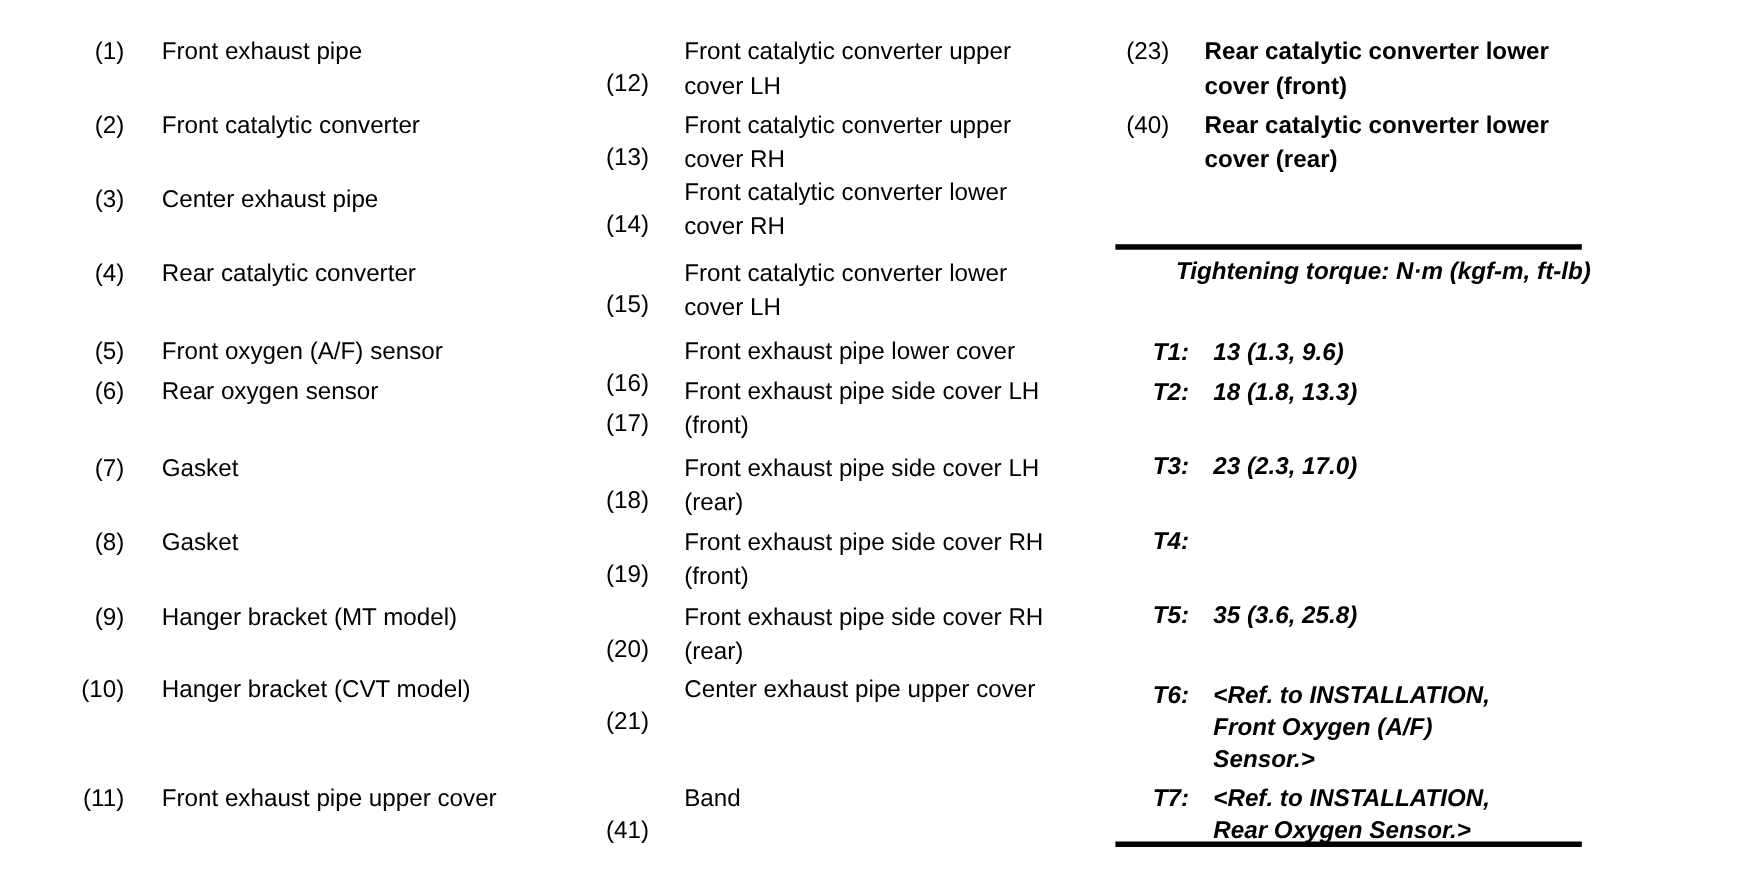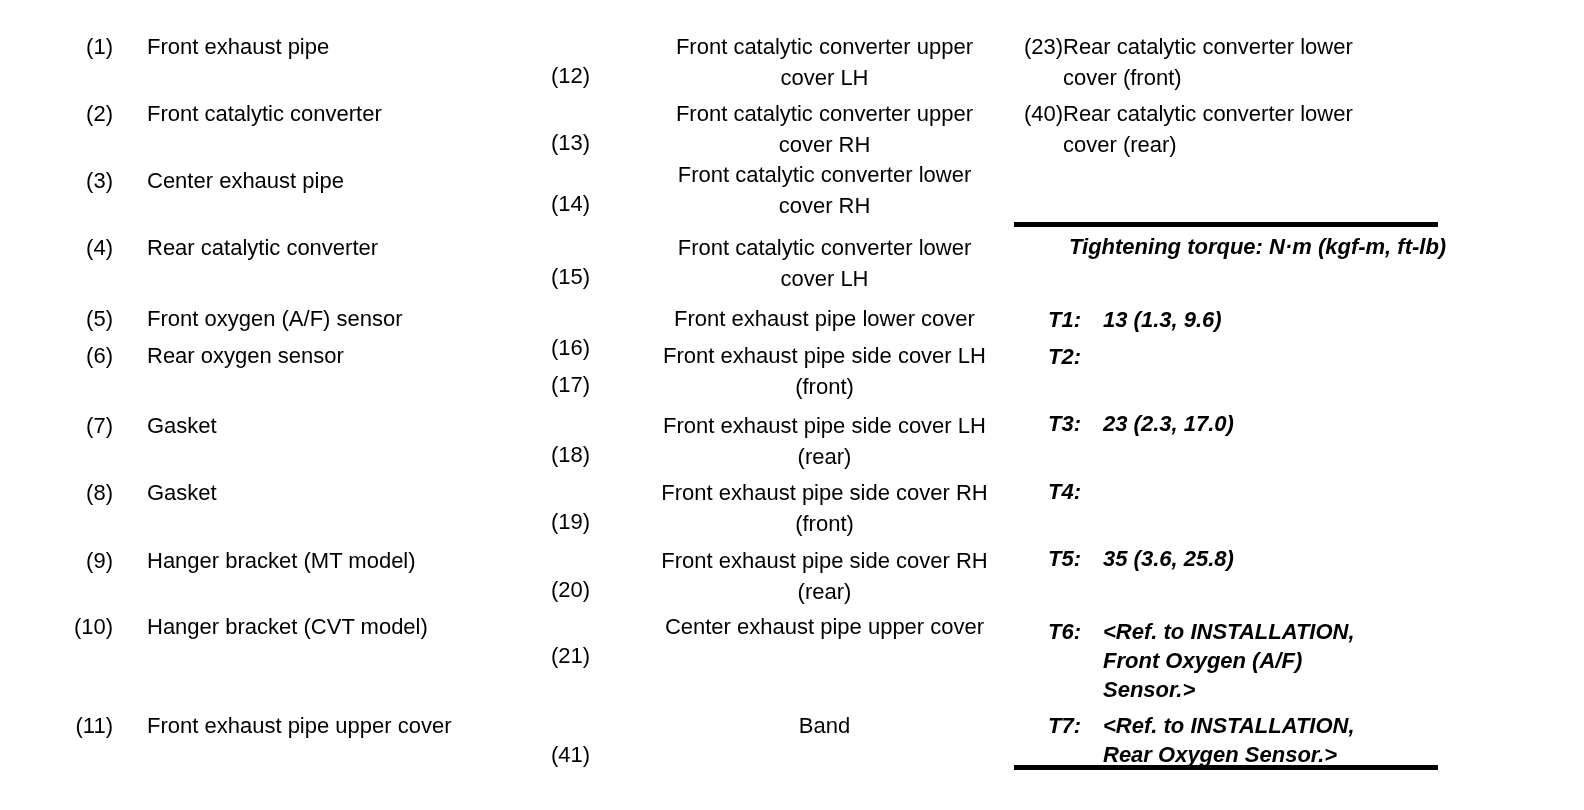--- a/index.html
+++ b/index.html
@@ -15,24 +15,24 @@
     overflow: hidden;
   }
   .item { position: absolute; display: flex; }
   .num { flex: none; text-align: right; }
   .label { white-space: pre-line; }
   .c1 { left: 60px; }
   .c1 .num { width: 53px; }
   .c1 .label { margin-left: 34px; width: 400px; }
   .c2 { left: 535px; }
   .c2 .num { width: 55px; margin-top: 29px; }
-  .c2 .label { margin-left: 32px; width: 405px; text-align: center; }
+  .c2 .label { margin-left: 32px; width: 405px; }
   .c3 { left: 1015px; }
   .c3 .num { width: 48px; }
-  .c3 .label { width: 365px; }
+  .c3 .label { margin-left: 32px; width: 365px; font-weight: bold; }
   .torque-rule {
     position: absolute;
     left: 1014px;
     width: 424px;
     height: 5px;
     background: #000000;
   }
   .rule-top { top: 222px; }
   .rule-bottom { top: 765px; }
   .torque-header {
@@ -170,20 +170,21 @@
 
   <div class="torque-rule rule-top"></div>
   <div class="torque-header">Tightening torque: N·m (kgf-m, ft-lb)</div>
 
   <div class="trow" style="top:305px">
       <span class="tlabel">T1:</span>
       <span class="tvalue">13 (1.3, 9.6)</span>
     </div>
   <div class="trow" style="top:342px">
       <span class="tlabel">T2:</span>
+      <span class="tvalue">18 (1.8, 13.3)</span>
     </div>
   <div class="trow" style="top:409px">
       <span class="tlabel">T3:</span>
       <span class="tvalue">23 (2.3, 17.0)</span>
     </div>
   <div class="trow" style="top:477px">
       <span class="tlabel">T4:</span>
     </div>
   <div class="trow" style="top:544px">
       <span class="tlabel">T5:</span>

